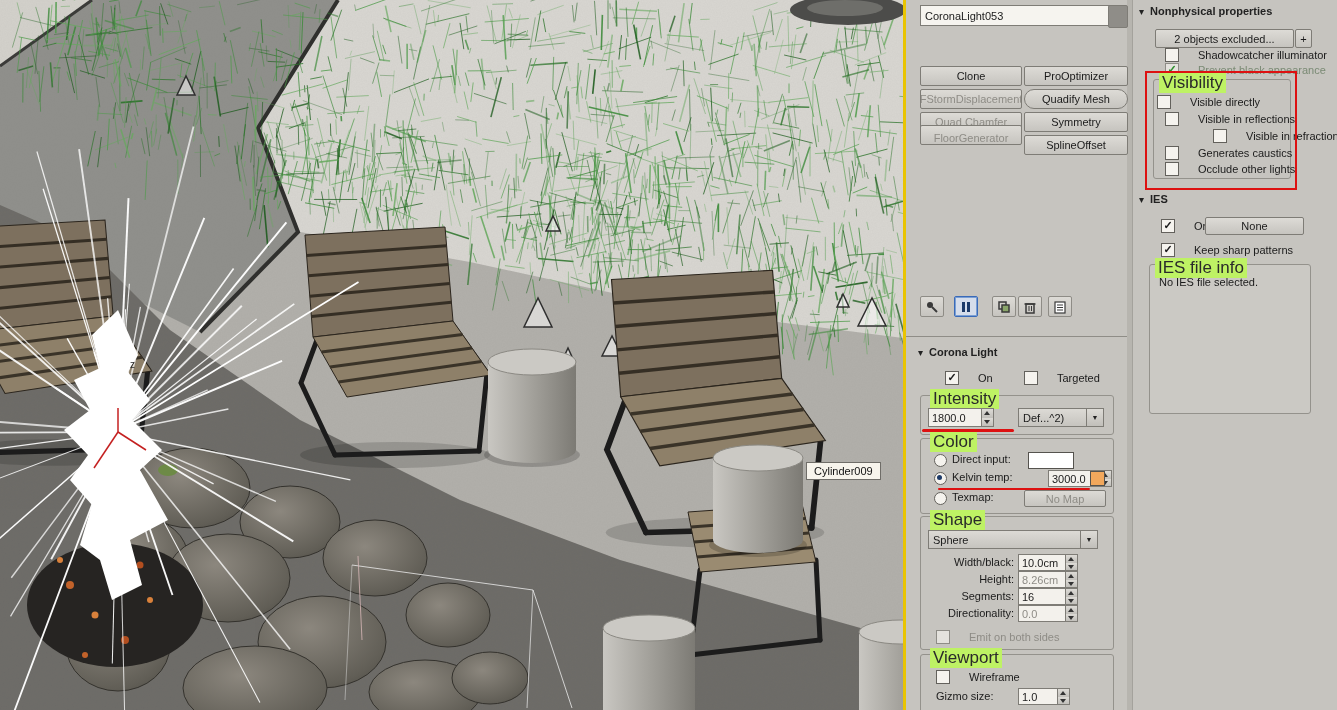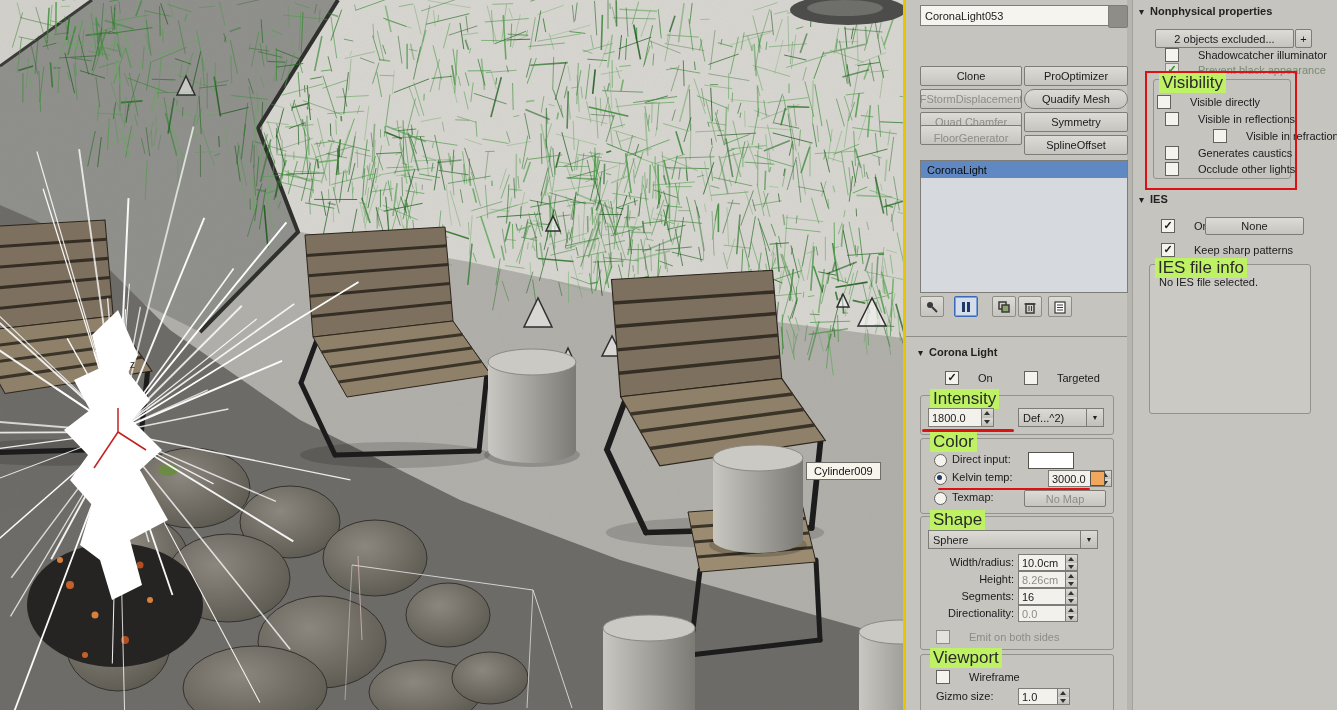--- a/index.html
+++ b/index.html
@@ -1701,25 +1701,20 @@
     <div class="btn" style="left:118px;top:112px;width:102px;height:18px;">
         <span>Symmetry</span>
       </div>
     <div class="btn disabled" style="left:14px;top:125px;width:100px;height:18px;align-items:flex-end;">
         <span>FloorGenerator</span>
       </div>
     <div class="btn" style="left:118px;top:135px;width:102px;height:18px;">
         <span>SplineOffset</span>
       </div>
 
-    <div class="stack">
-      <div class="sel">
-        <span>CoronaLight</span>
-      </div>
-    </div>
 
     <div class="iconbtn" style="left:14px;top:296px;">
       <svg width="14" height="14">
           <circle cx="5" cy="5" r="3" fill="#3a3a3a"></circle>
           <line x1="7" y1="7" x2="12" y2="12" stroke="#3a3a3a" stroke-width="2"></line>
         </svg>
     </div>
     <div class="iconbtn active" style="left:48px;top:296px;">
       <svg width="14" height="14">
           <rect x="3" y="2" width="3" height="10" fill="#1d3a68"></rect>
@@ -1803,21 +1798,21 @@
     <div class="btn disabled" style="left:118px;top:490px;width:80px;height:15px;">
       <span>No Map</span>
     </div>
 
     <div class="group" style="left:14px;top:516px;width:192px;height:132px;"></div>
     <span class="glabel" style="left:24px;top:510px;">Shape</span>
     <div class="dd raised" style="left:22px;top:530px;width:168px;height:17px;">
       <span class="ddtxt">Sphere</span>
       <span class="ddarrow">▼</span>
     </div>
-    <span class="lbl right" style="left:10px;top:556px;width:98px;">Width/radius:</span>
+    <span class="lbl right" style="left:10px;top:556px;width:98px;">Width/black:</span>
     <div class="spin" style="left:112px;top:554px;width:58px;height:15px;">
       <span class="sval">10.0cm</span>
       <span class="arrs">
           <i class="au"></i>
           <i class="ad"></i>
         </span>
     </div>
     <span class="lbl right" style="left:10px;top:573px;width:98px;">Height:</span>
     <div class="spin disabled" style="left:112px;top:571px;width:58px;height:15px;">
       <span class="sval">8.26cm</span>

